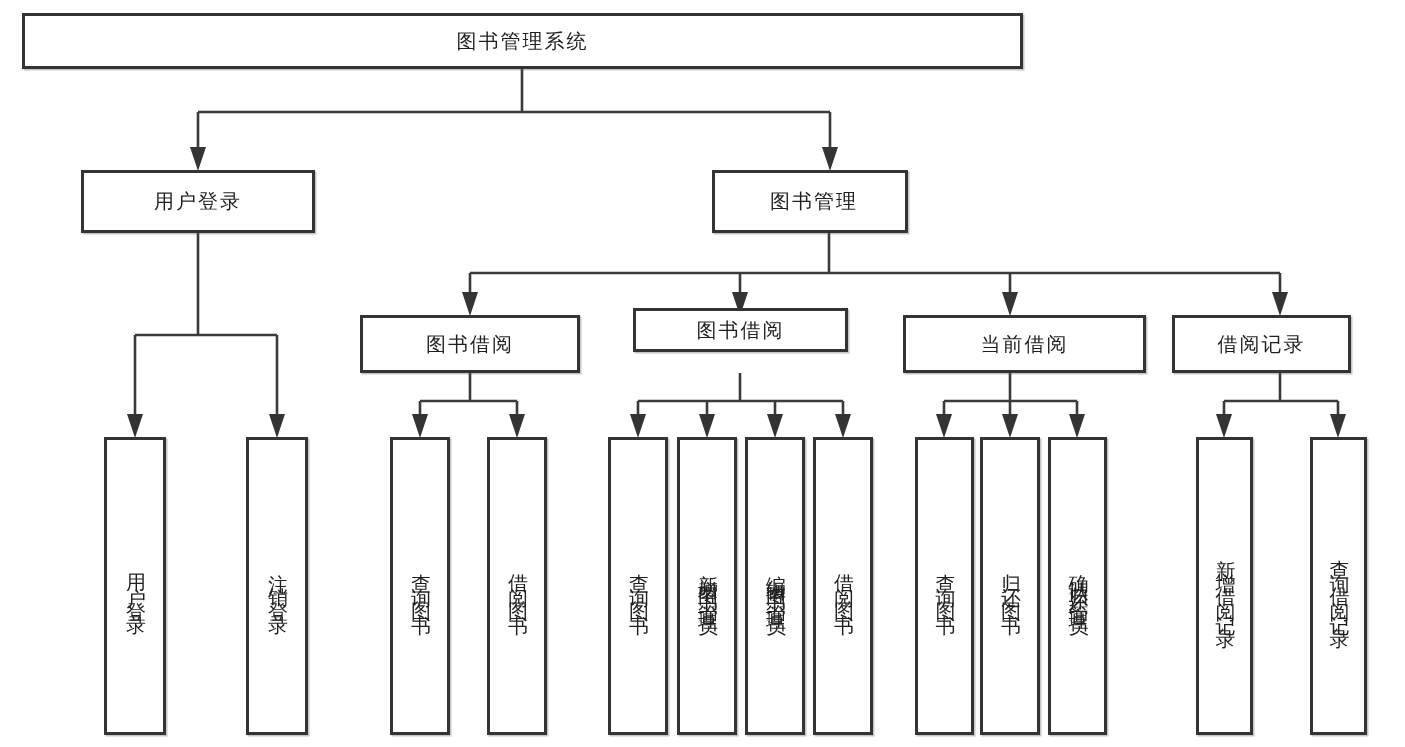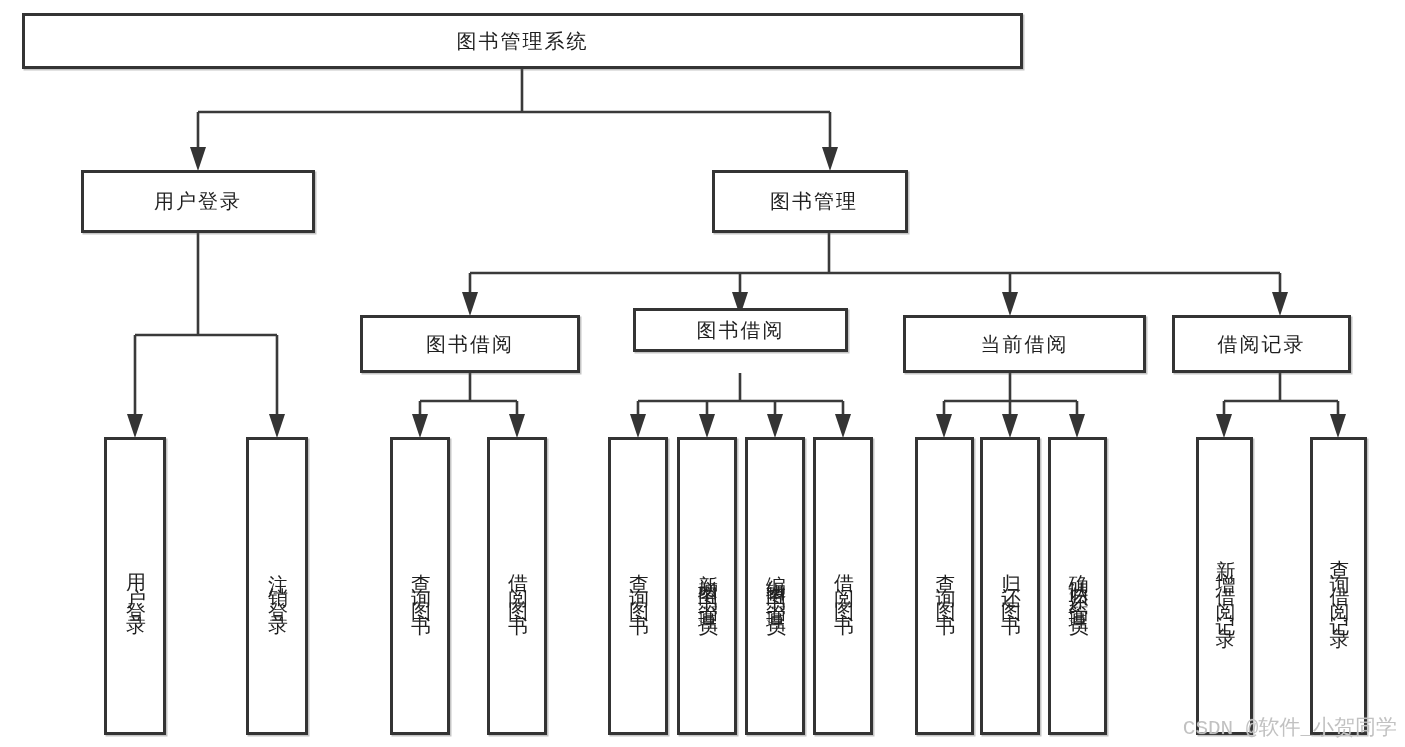--- a/index.html
+++ b/index.html
@@ -146,15 +146,14 @@
     <span class="tight">确认归还（管理员）</span>
   </div>
 
   <div class="node vbox" style="left:1196px; width:57px;">
     <span>新增借阅记录</span>
   </div>
   <div class="node vbox" style="left:1310px; width:57px;">
     <span>查询借阅记录</span>
   </div>
 
-  <div class="watermark">CSDN @软件_小贺同学</div>
 
 </div>
 
 </body></html>

